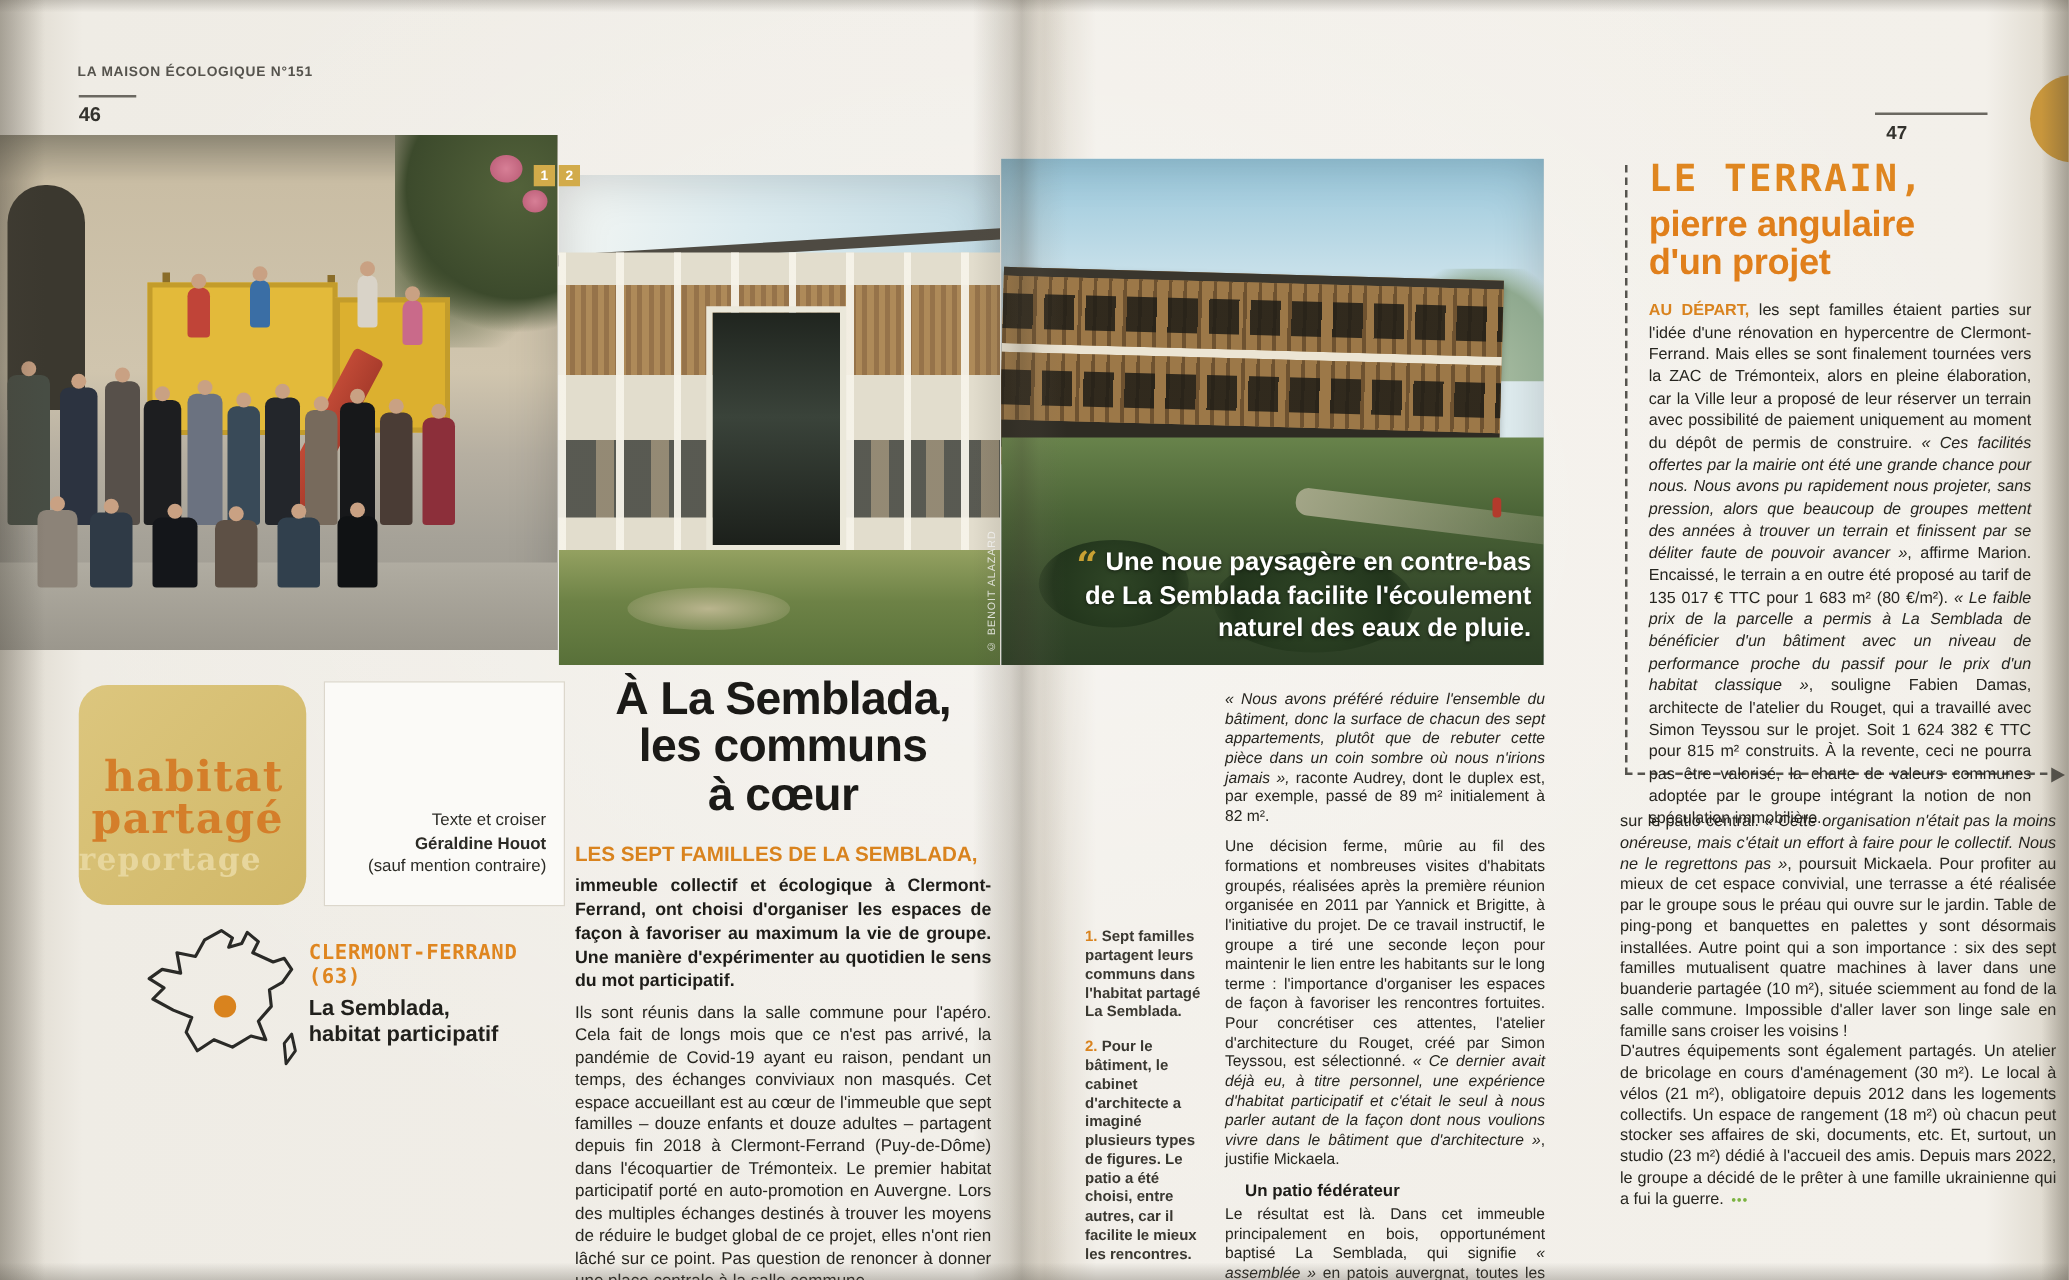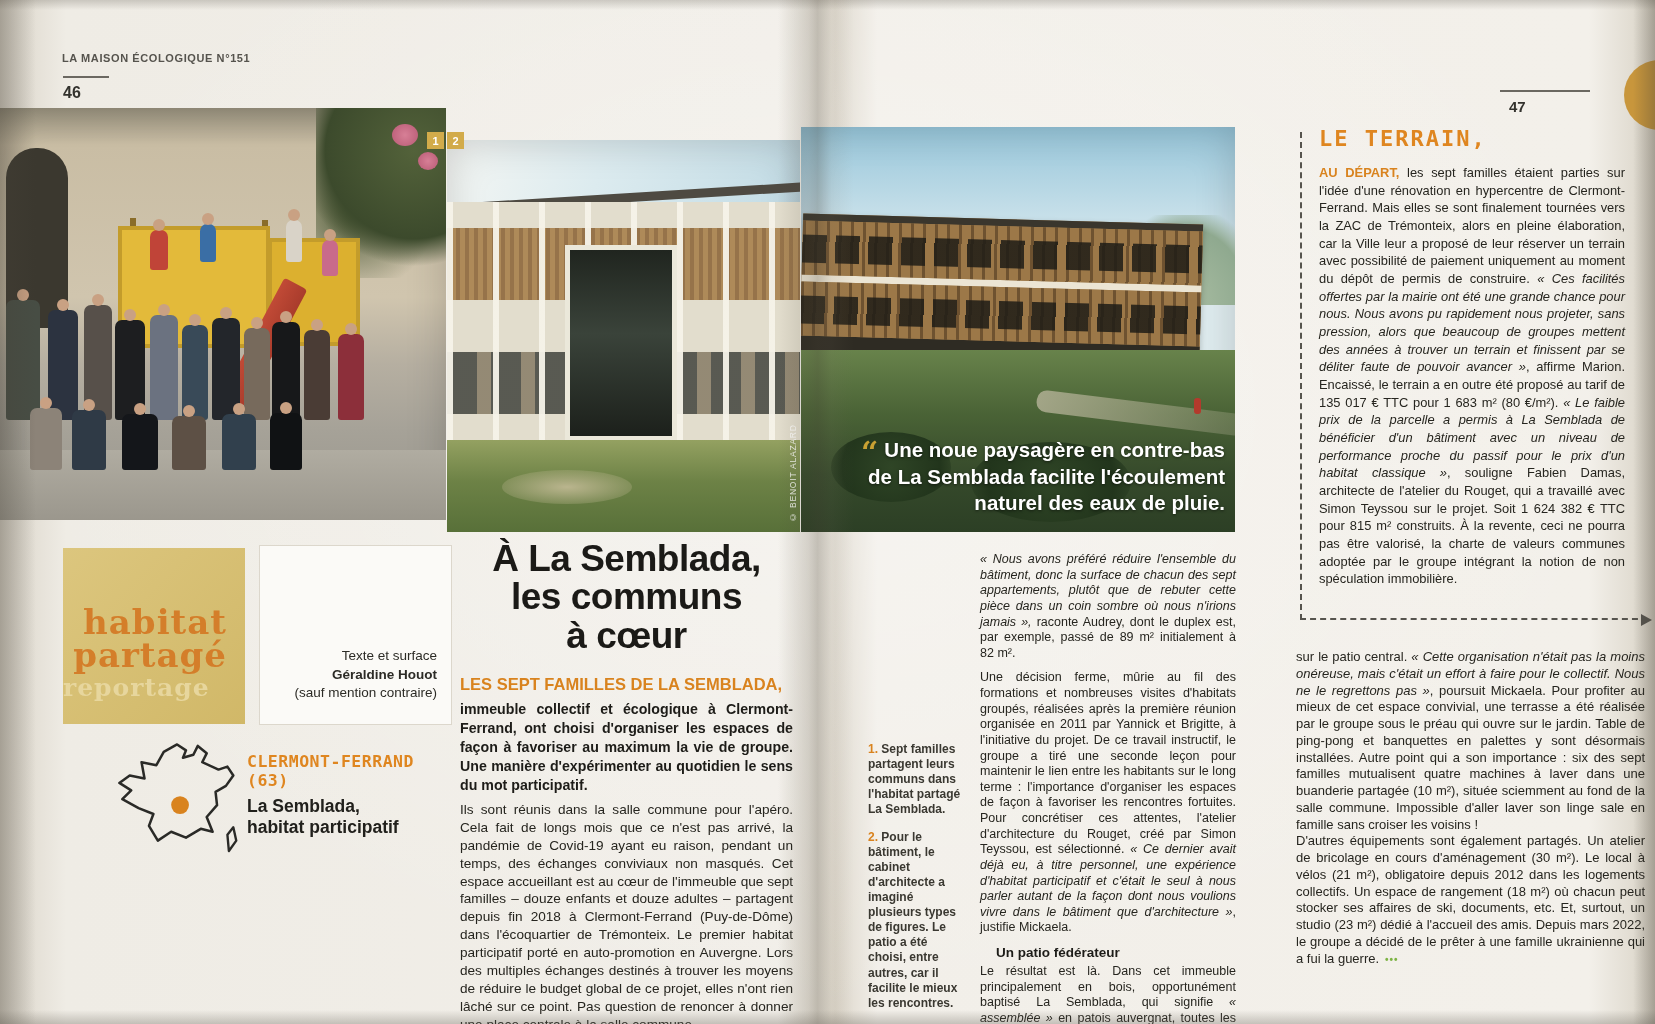--- a/index.html
+++ b/index.html
@@ -77,21 +77,21 @@
 
   .pbadge{width:17px;height:17px;background:#d2ab4a;color:#fff;font-size:11px;font-weight:bold;
     display:flex;align-items:center;justify-content:center;z-index:5;}
 
   .quote{right:10px;bottom:16px;width:392px;text-align:right;z-index:6;
     font-size:20.5px;font-weight:bold;color:#fff;line-height:1.28;text-shadow:0 1px 3px rgba(0,0,0,.55);}
   .qmark{font-family:"DejaVu Serif",serif;font-size:30px;color:#c9a133;line-height:0;vertical-align:-6px;margin-right:6px;text-shadow:none;}
 
   
   .topic-badge{left:63px;top:548px;width:182px;height:176px;background:linear-gradient(135deg,#dcc67e,#d1b868);
-    font-family:"DejaVu Serif",serif;text-align:right;padding:58px 18px 0 0;box-sizing:border-box;}
+    font-family:"DejaVu Serif",serif;text-align:right;padding:58px 18px 0 0;box-sizing:border-box;border-radius:23px;}
   .tb1{font-size:34px;font-weight:bold;color:#d47e2a;line-height:.98;letter-spacing:1px;}
   .tb2{font-size:25px;font-weight:bold;color:#e7d69d;line-height:1.0;letter-spacing:1px;margin-top:2px;text-align:left;}
 
   .byline-box{left:259px;top:545px;width:193px;height:180px;background:#fbfaf7;border:1px solid #dcd7cc;
     box-sizing:border-box;display:flex;flex-direction:column;justify-content:flex-end;align-items:flex-end;
     padding:0 14px 22px 0;font-size:13.5px;line-height:1.35;color:#2c2b26;text-align:right;}
 
   .france{left:104px;top:740px;width:158px;height:148px;}
   .loc{left:247px;top:752px;width:210px;}
   .stencil{font-family:"DejaVu Sans Mono",monospace;color:#df8620;}
@@ -113,21 +113,21 @@
   .col-mid{left:980px;top:552px;width:256px;}
   .col-mid .body{font-size:12.5px;line-height:1.25;margin-bottom:9px;}
   .subhead{margin:2px 0 4px 16px;font-size:13.5px;font-weight:bold;color:#1d1c18;}
 
   
   .terrain-rule{left:1300px;top:132px;width:346px;height:486px;
     border-left:2px dashed #56544e;border-bottom:2px dashed #56544e;}
   .t-arrow{position:absolute;right:-4px;bottom:-8px;width:0;height:0;
     border-left:11px solid #56544e;border-top:6px solid rgba(0,0,0,0);border-bottom:6px solid rgba(0,0,0,0);}
   .terrain{left:1319px;top:126px;width:306px;}
-  .t-kick{font-size:22px;letter-spacing:2px;font-weight:bold;}
+  .t-kick{font-size:30px;letter-spacing:2px;font-weight:bold;}
   .t-title{margin:4px 0 0 0;font-size:29px;line-height:1.05;font-weight:bold;color:#e07f1b;letter-spacing:-.3px;}
   .t-body{margin-top:13px;font-size:12.9px;line-height:1.37;}
   .t-lead{color:#d9831e;font-weight:bold;}
 
   .col4{left:1296px;top:649px;width:349px;}
   .col4 .body{font-size:13px;line-height:1.29;}
   .endmark{color:#7cb342;font-size:10px;letter-spacing:1px;font-weight:bold;margin-left:6px;}
 </style>
 </head>
 <body>
@@ -222,21 +222,21 @@
 
   <div class="abs spine"></div>
 
   <div class="abs topic-badge">
     <div class="tb1">habitat</div>
     <div class="tb1">partagé</div>
     <div class="tb2">reportage</div>
   </div>
 
   <div class="abs byline-box">
-    <div>Texte et surface</div>
+    <div>Texte et croiser</div>
     <div class="bold">Géraldine Houot</div>
     <div>(sauf mention contraire)</div>
   </div>
 
   <svg class="abs france" viewBox="0 0 100 100">
     <path d="M46,3 L52,7 L50,12 L57,10 L60,4 L66,9 L63,15 L74,20 L80,18 L84,24 L79,31 L72,35 L73,44 L66,52 L70,62 L62,60 L52,66 L42,62 L33,68 L27,58 L30,50 L20,46 L9,40 L15,34 L7,29 L14,24 L24,26 L22,15 L32,17 L37,8 Z" fill="none" stroke="#2a2a27" stroke-width="1.7" stroke-linejoin="round"></path>
     <path d="M80,64 L84,59 L86,68 L81,75 Z" fill="none" stroke="#2a2a27" stroke-width="1.6" stroke-linejoin="round"></path>
     <circle cx="48" cy="44" r="6" fill="#d9831e"></circle>
   </svg>
   <div class="abs loc">
@@ -264,20 +264,22 @@
     <p class="body"><span>Une décision ferme, mûrie au fil des formations et nombreuses visites d'habitats groupés, réalisées après la première réunion organisée en 2011 par Yannick et Brigitte, à l'initiative du projet. De ce travail instructif, le groupe a tiré une seconde leçon pour maintenir le lien entre les habitants sur le long terme : l'importance d'organiser les espaces de façon à favoriser les rencontres fortuites. Pour concrétiser ces attentes, l'atelier d'architecture du Rouget, créé par Simon Teyssou, est sélectionné. </span><span class="it">« Ce dernier avait déjà eu, à titre personnel, une expérience d'habitat participatif et c'était le seul à nous parler autant de la façon dont nous voulions vivre dans le bâtiment que d'architecture »</span><span>, justifie Mickaela.</span></p>
     <h3 class="subhead">Un patio fédérateur</h3>
     <p class="body"><span>Le résultat est là. Dans cet immeuble principalement en bois, opportunément baptisé La Semblada, qui signifie </span><span class="it">« assemblée »</span><span> en patois auvergnat, toutes les entrées des appartements donnent, comme la salle commune de 45 m²,</span></p>
   </div>
 
   <div class="abs terrain-rule">
       <div class="t-arrow"></div>
     </div>
   <div class="abs terrain">
     <div class="stencil t-kick">LE TERRAIN,</div>
+    <h2 class="t-title pre">pierre angulaire
+d'un projet</h2>
     <p class="body t-body"><span class="t-lead">AU DÉPART,</span><span> les sept familles étaient parties sur l'idée d'une rénovation en hypercentre de Clermont-Ferrand. Mais elles se sont finalement tournées vers la ZAC de Trémonteix, alors en pleine élaboration, car la Ville leur a proposé de leur réserver un terrain avec possibilité de paiement uniquement au moment du dépôt de permis de construire. </span><span class="it">« Ces facilités offertes par la mairie ont été une grande chance pour nous. Nous avons pu rapidement nous projeter, sans pression, alors que beaucoup de groupes mettent des années à trouver un terrain et finissent par se déliter faute de pouvoir avancer »</span><span>, affirme Marion. Encaissé, le terrain a en outre été proposé au tarif de 135 017 € TTC pour 1 683 m² (80 €/m²). </span><span class="it">« Le faible prix de la parcelle a permis à La Semblada de bénéficier d'un bâtiment avec un niveau de performance proche du passif pour le prix d'un habitat classique »</span><span>, souligne Fabien Damas, architecte de l'atelier du Rouget, qui a travaillé avec Simon Teyssou sur le projet. Soit 1 624 382 € TTC pour 815 m² construits. À la revente, ceci ne pourra pas être valorisé, la charte de valeurs communes adoptée par le groupe intégrant la notion de non spéculation immobilière.</span></p>
   </div>
 
   <div class="abs col4">
     <p class="body"><span>sur le patio central. </span><span class="it">« Cette organisation n'était pas la moins onéreuse, mais c'était un effort à faire pour le collectif. Nous ne le regrettons pas »</span><span>, poursuit Mickaela. Pour profiter au mieux de cet espace convivial, une terrasse a été réalisée par le groupe sous le préau qui ouvre sur le jardin. Table de ping-pong et banquettes en palettes y sont désormais installées. Autre point qui a son importance : six des sept familles mutualisent quatre machines à laver dans une buanderie partagée (10 m²), située sciemment au fond de la salle commune. Impossible d'aller laver son linge sale en famille sans croiser les voisins !</span></p>
     <p class="body"><span>D'autres équipements sont également partagés. Un atelier de bricolage en cours d'aménagement (30 m²). Le local à vélos (21 m²), obligatoire depuis 2012 dans les logements collectifs. Un espace de rangement (18 m²) où chacun peut stocker ses affaires de ski, documents, etc. Et, surtout, un studio (23 m²) dédié à l'accueil des amis. Depuis mars 2022, le groupe a décidé de le prêter à une famille ukrainienne qui a fui la guerre.</span><span class="endmark">•••</span></p>
   </div>
 
   <div class="abs top-edge"></div>
   <div class="abs bottom-edge"></div>

